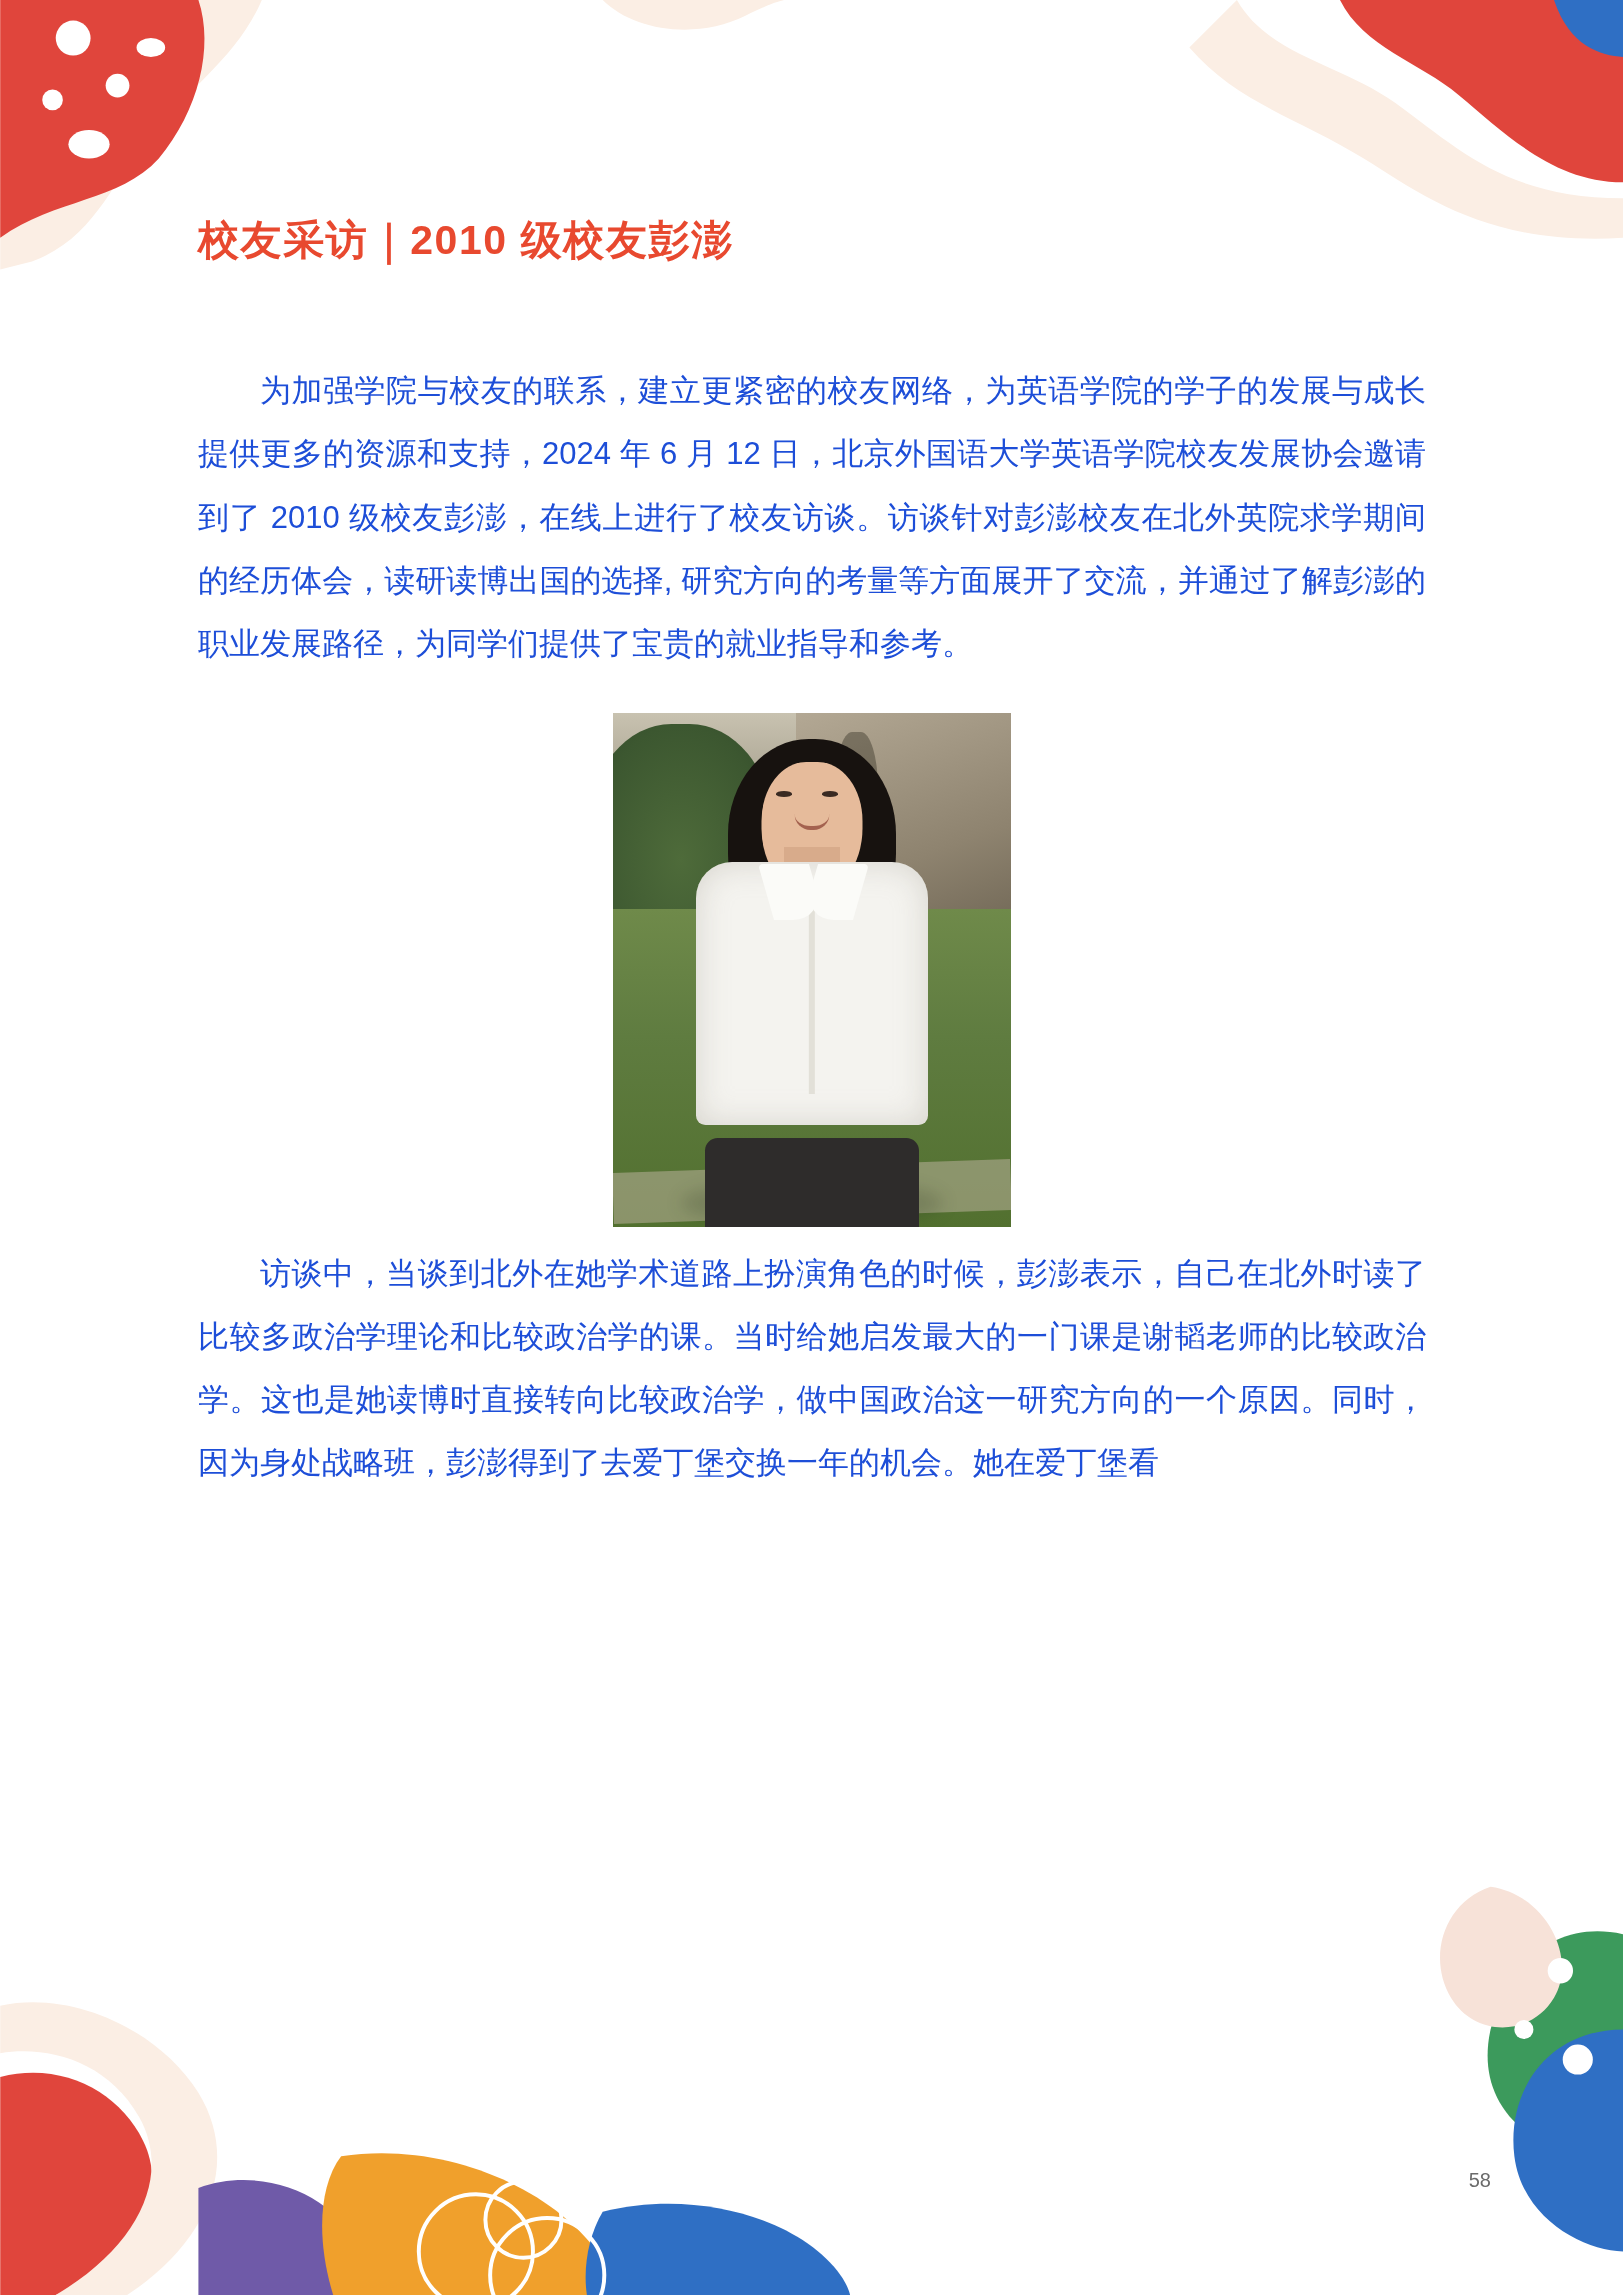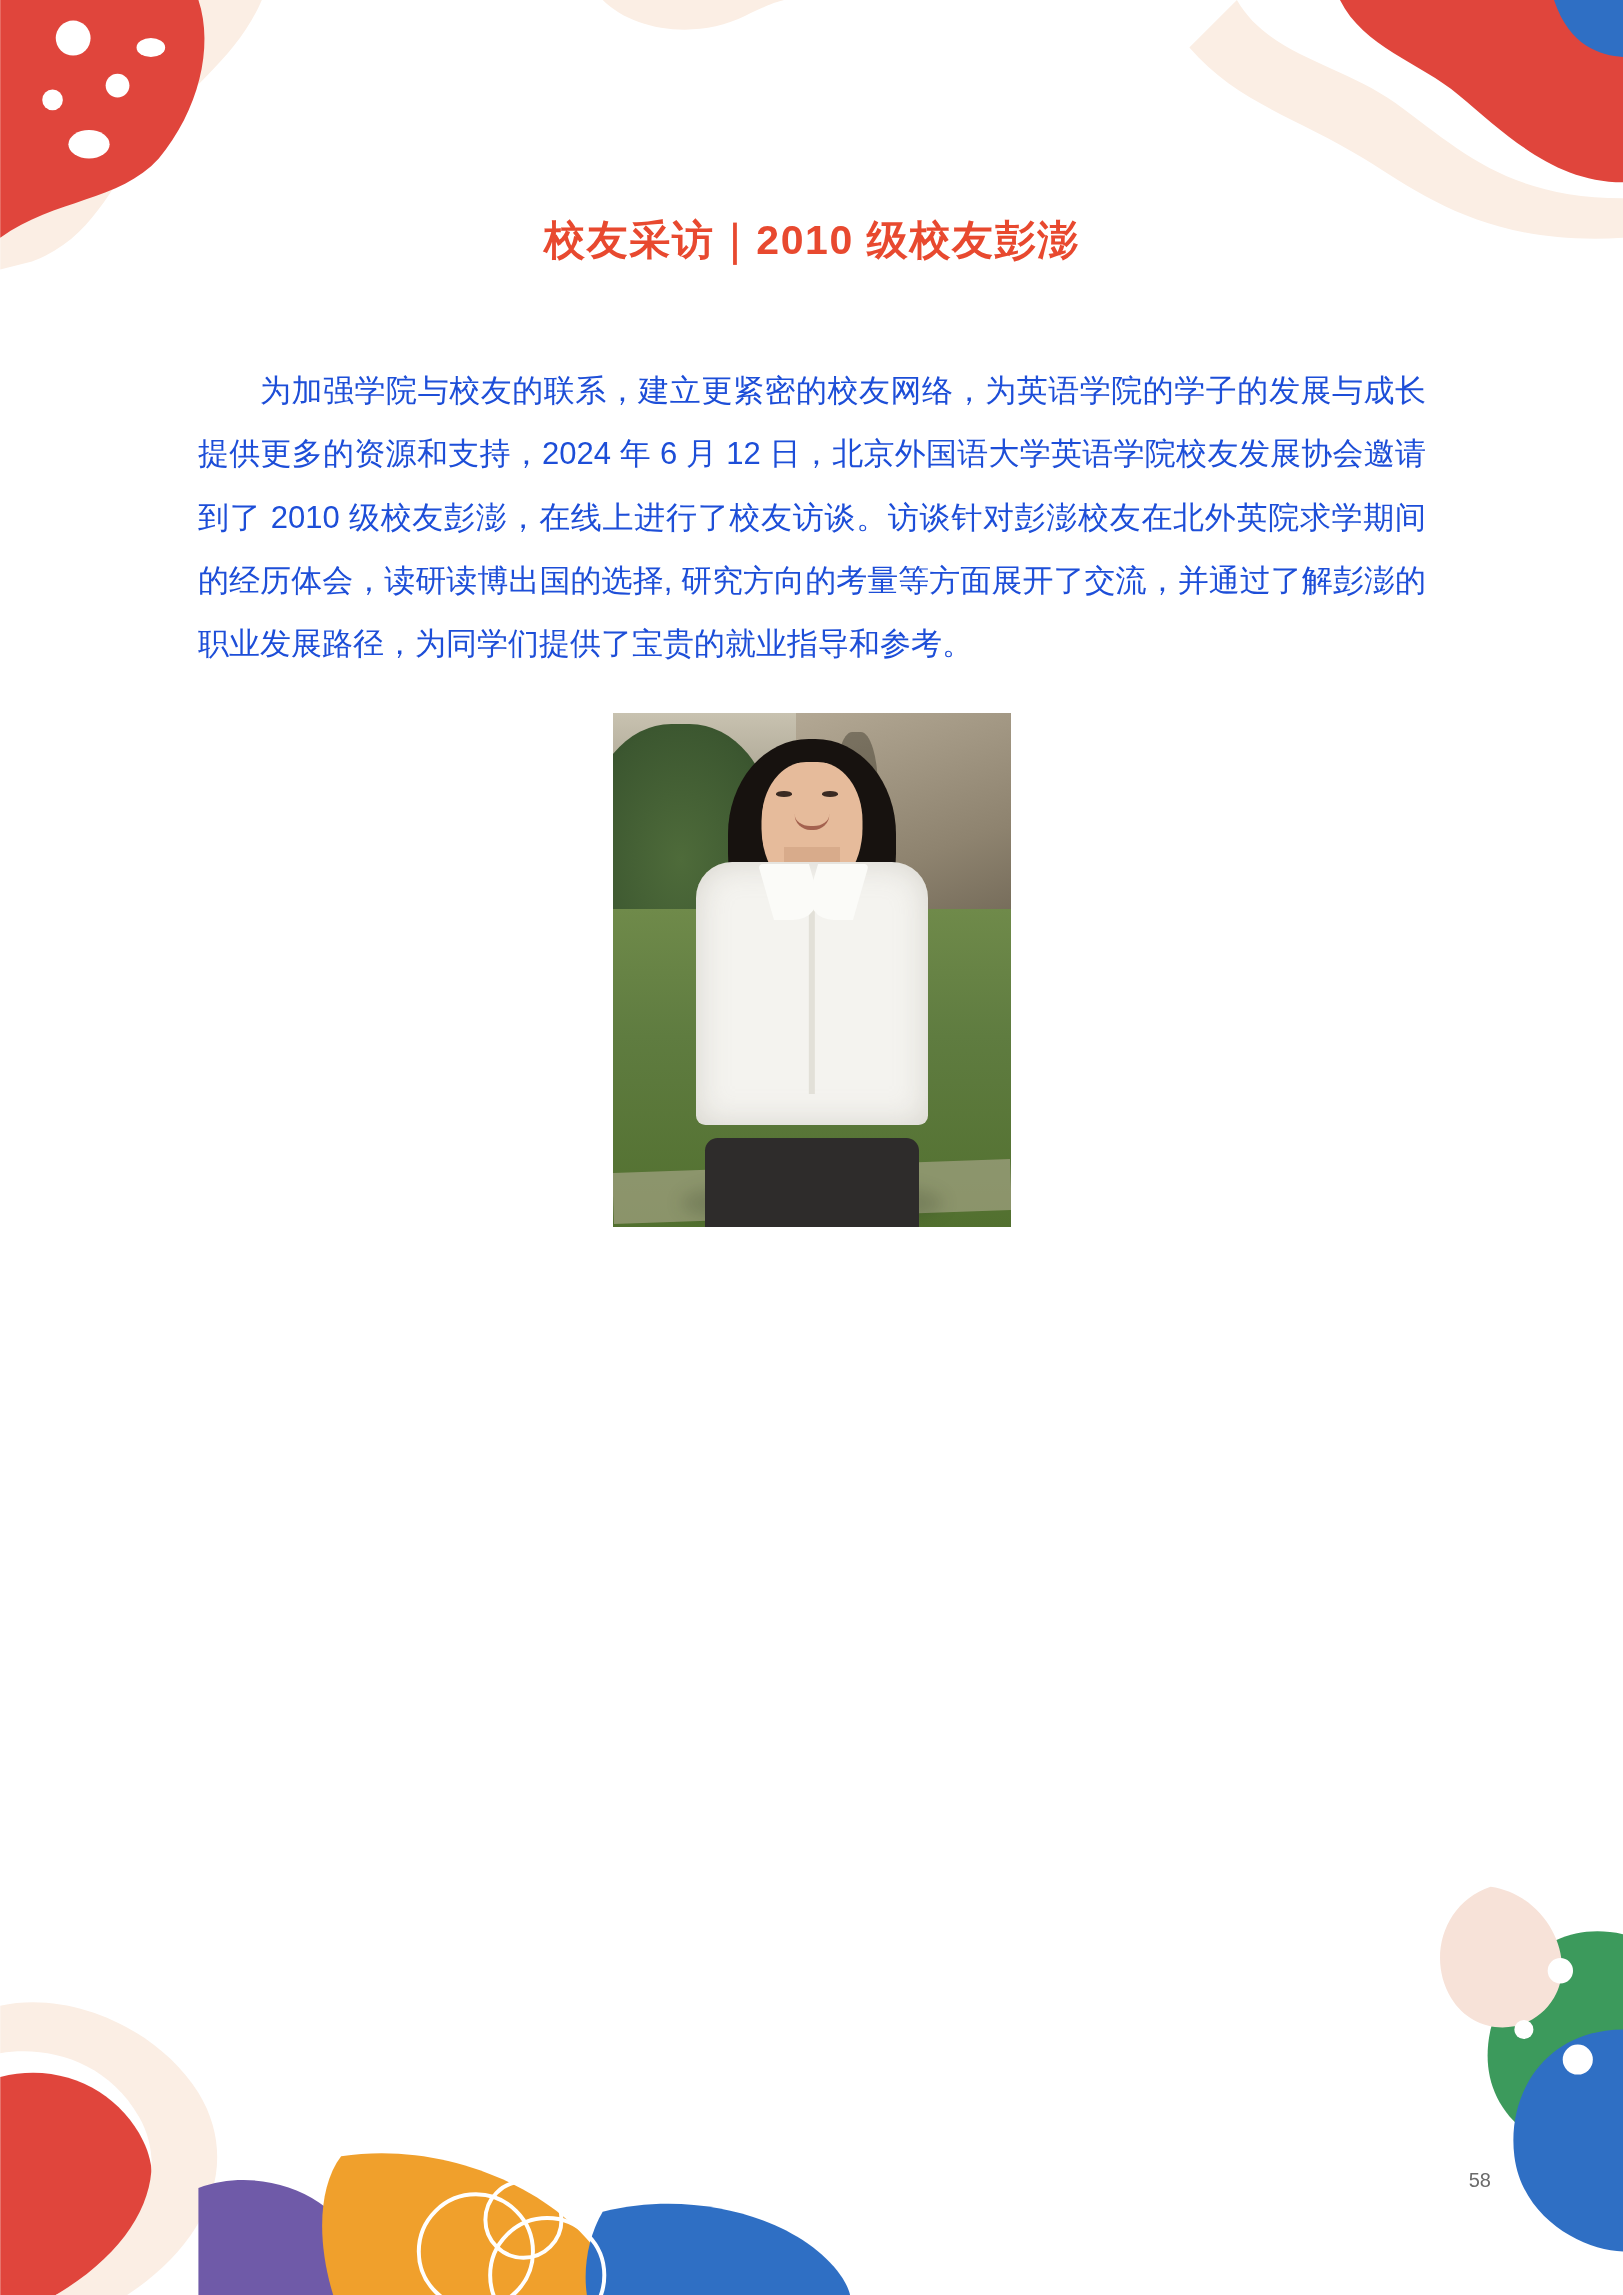--- a/index.html
+++ b/index.html
@@ -29,21 +29,20 @@
   
   .content {
     position: relative;
     z-index: 2;
     padding: 0 198px;
   }
 
   .title {
     margin: 0;
     padding-top: 216px;
-    text-align: center;
     color: #e8492f;
     font-size: 41px;
     font-weight: bold;
     letter-spacing: 1.6px;
     line-height: 1.2;
   }
 
   .para {
     color: #1d4ed8;
     font-size: 31px;
@@ -274,19 +273,20 @@
         <div class="person-neck"></div>
         <div class="person-pants"></div>
         <div class="person-shirt"></div>
         <div class="person-placket"></div>
         <div class="person-collar-l"></div>
         <div class="person-collar-r"></div>
       </div>
     </div>
 
 
+    <p class="para gap">访谈中，当谈到北外在她学术道路上扮演角色的时候，彭澎表示，自己在北外时读了比较多政治学理论和比较政治学的课。当时给她启发最大的一门课是谢韬老师的比较政治学。这也是她读博时直接转向比较政治学，做中国政治这一研究方向的一个原因。同时，因为身处战略班，彭澎得到了去爱丁堡交换一年的机会。她在爱丁堡看</p>
 
   </div>
 
   <div class="page-number">58</div>
 
 </div>
 
 
 </body></html>

